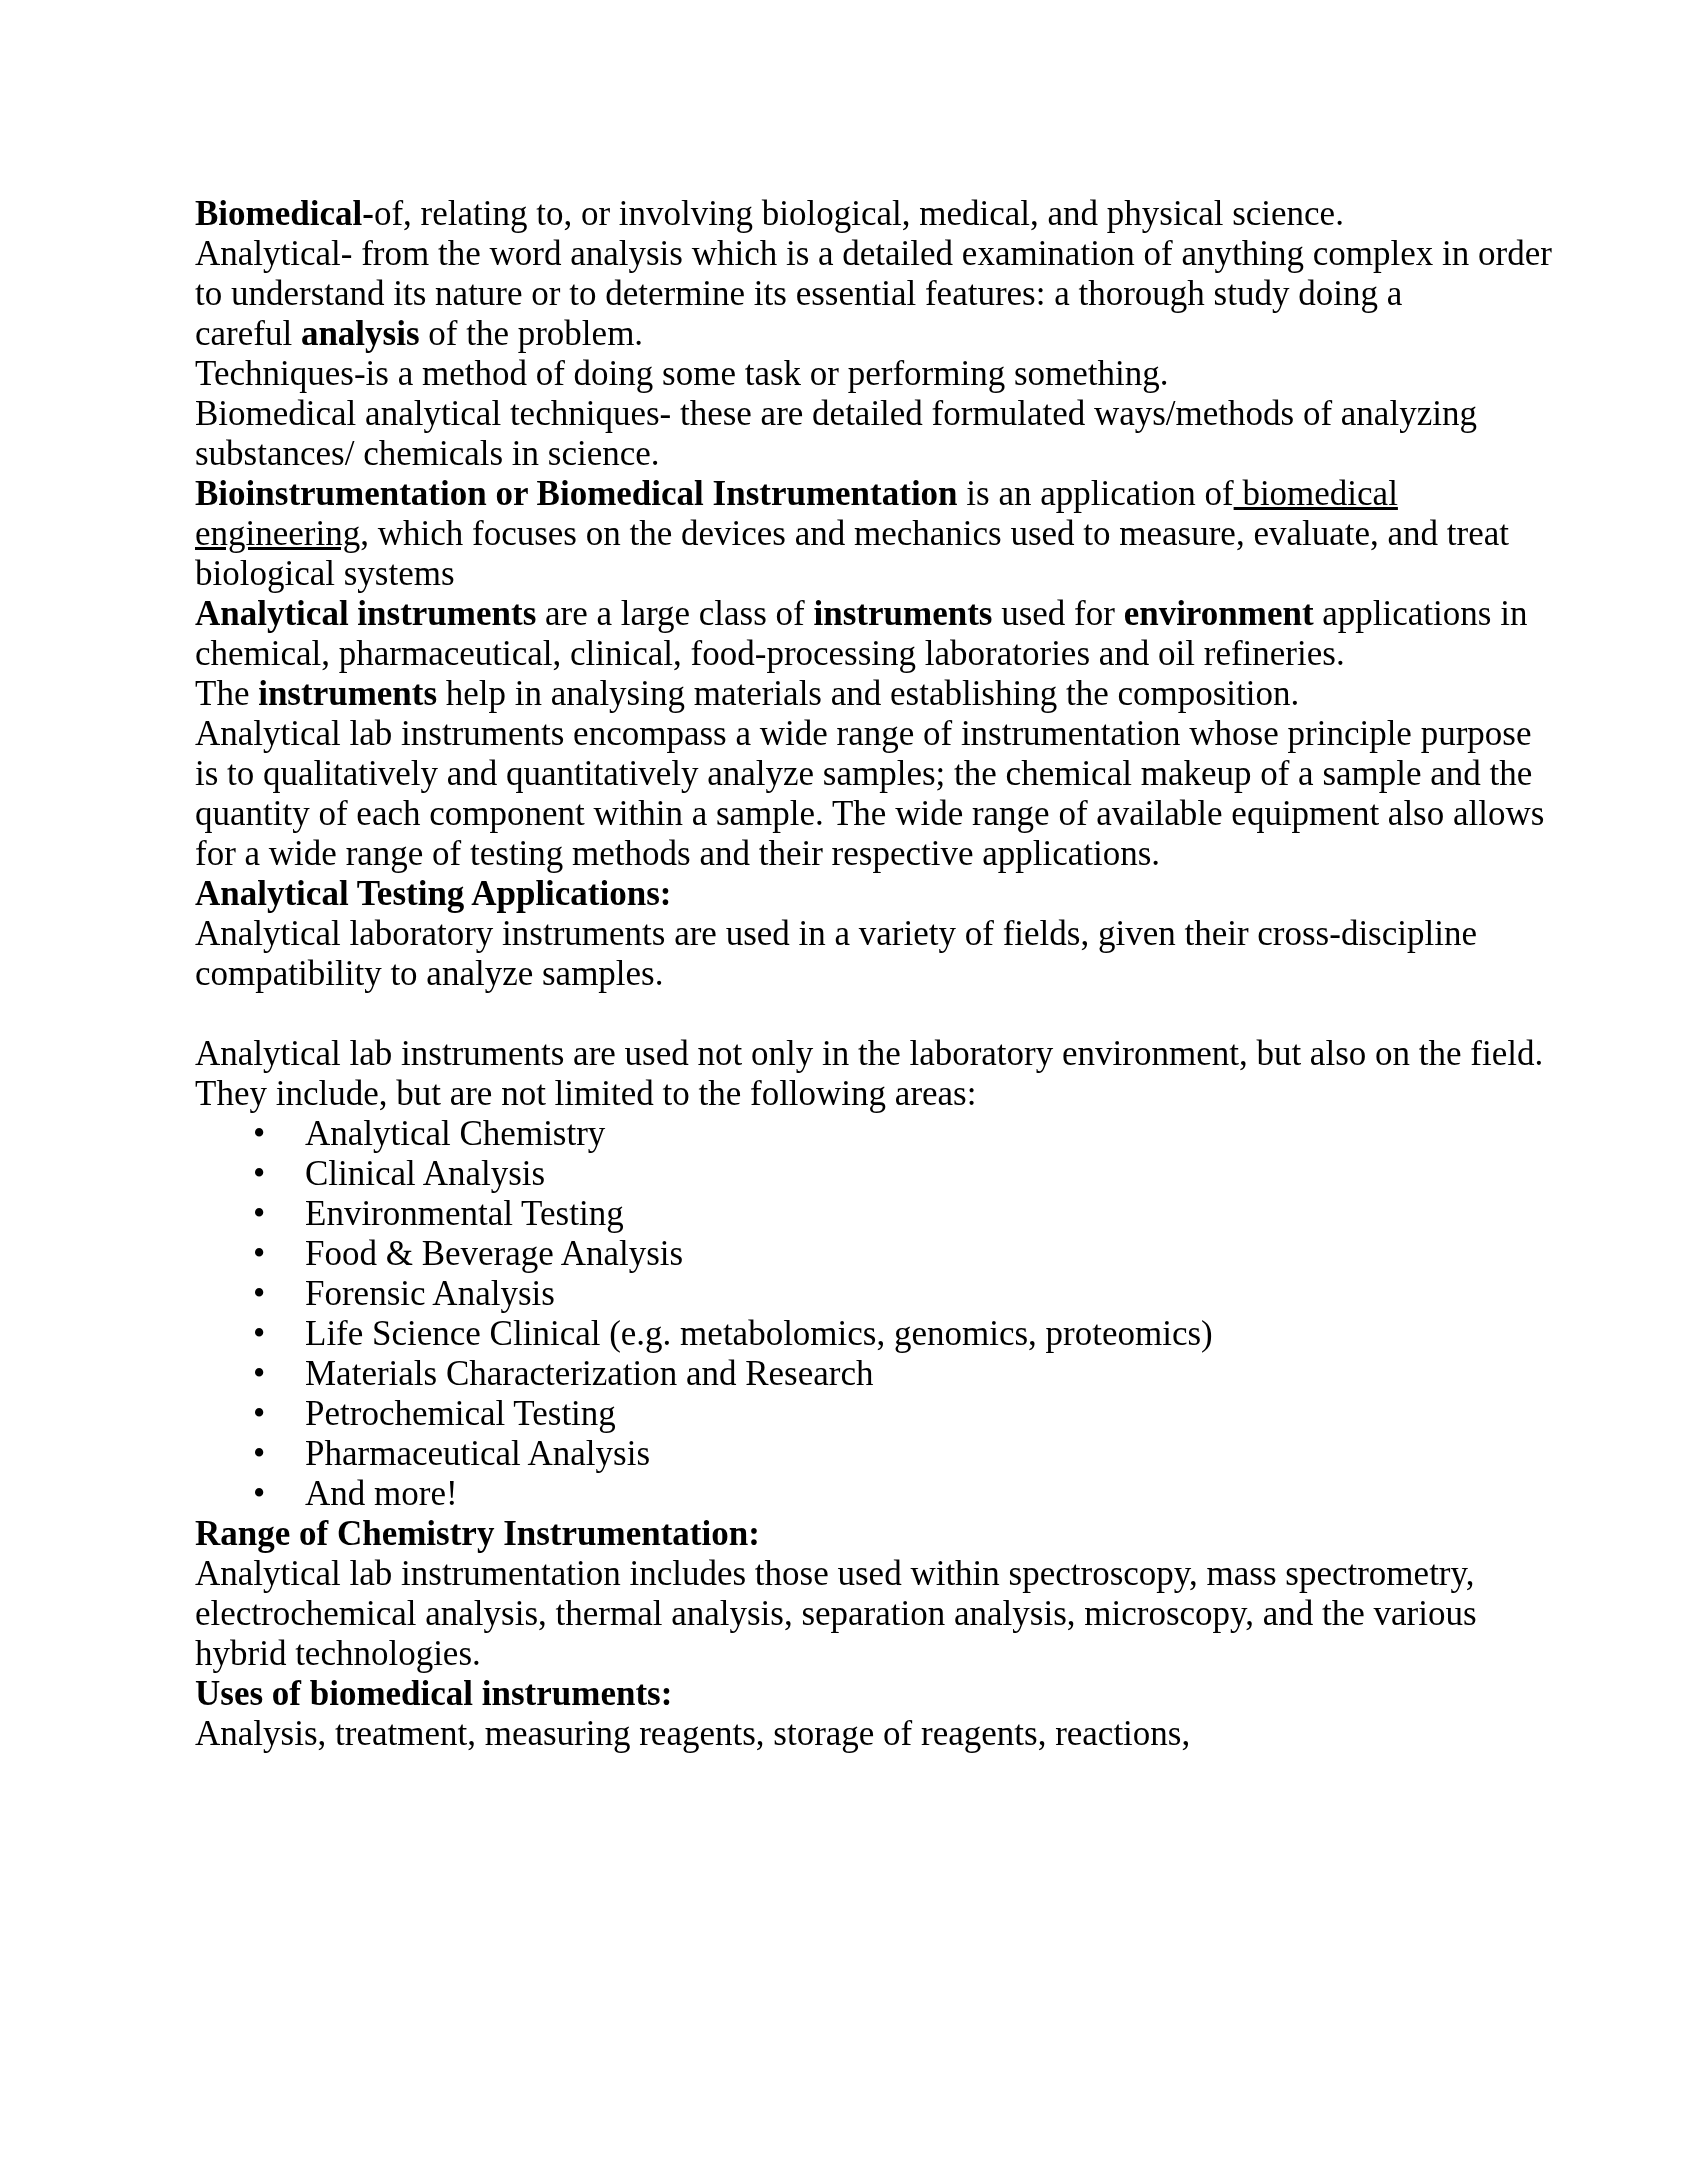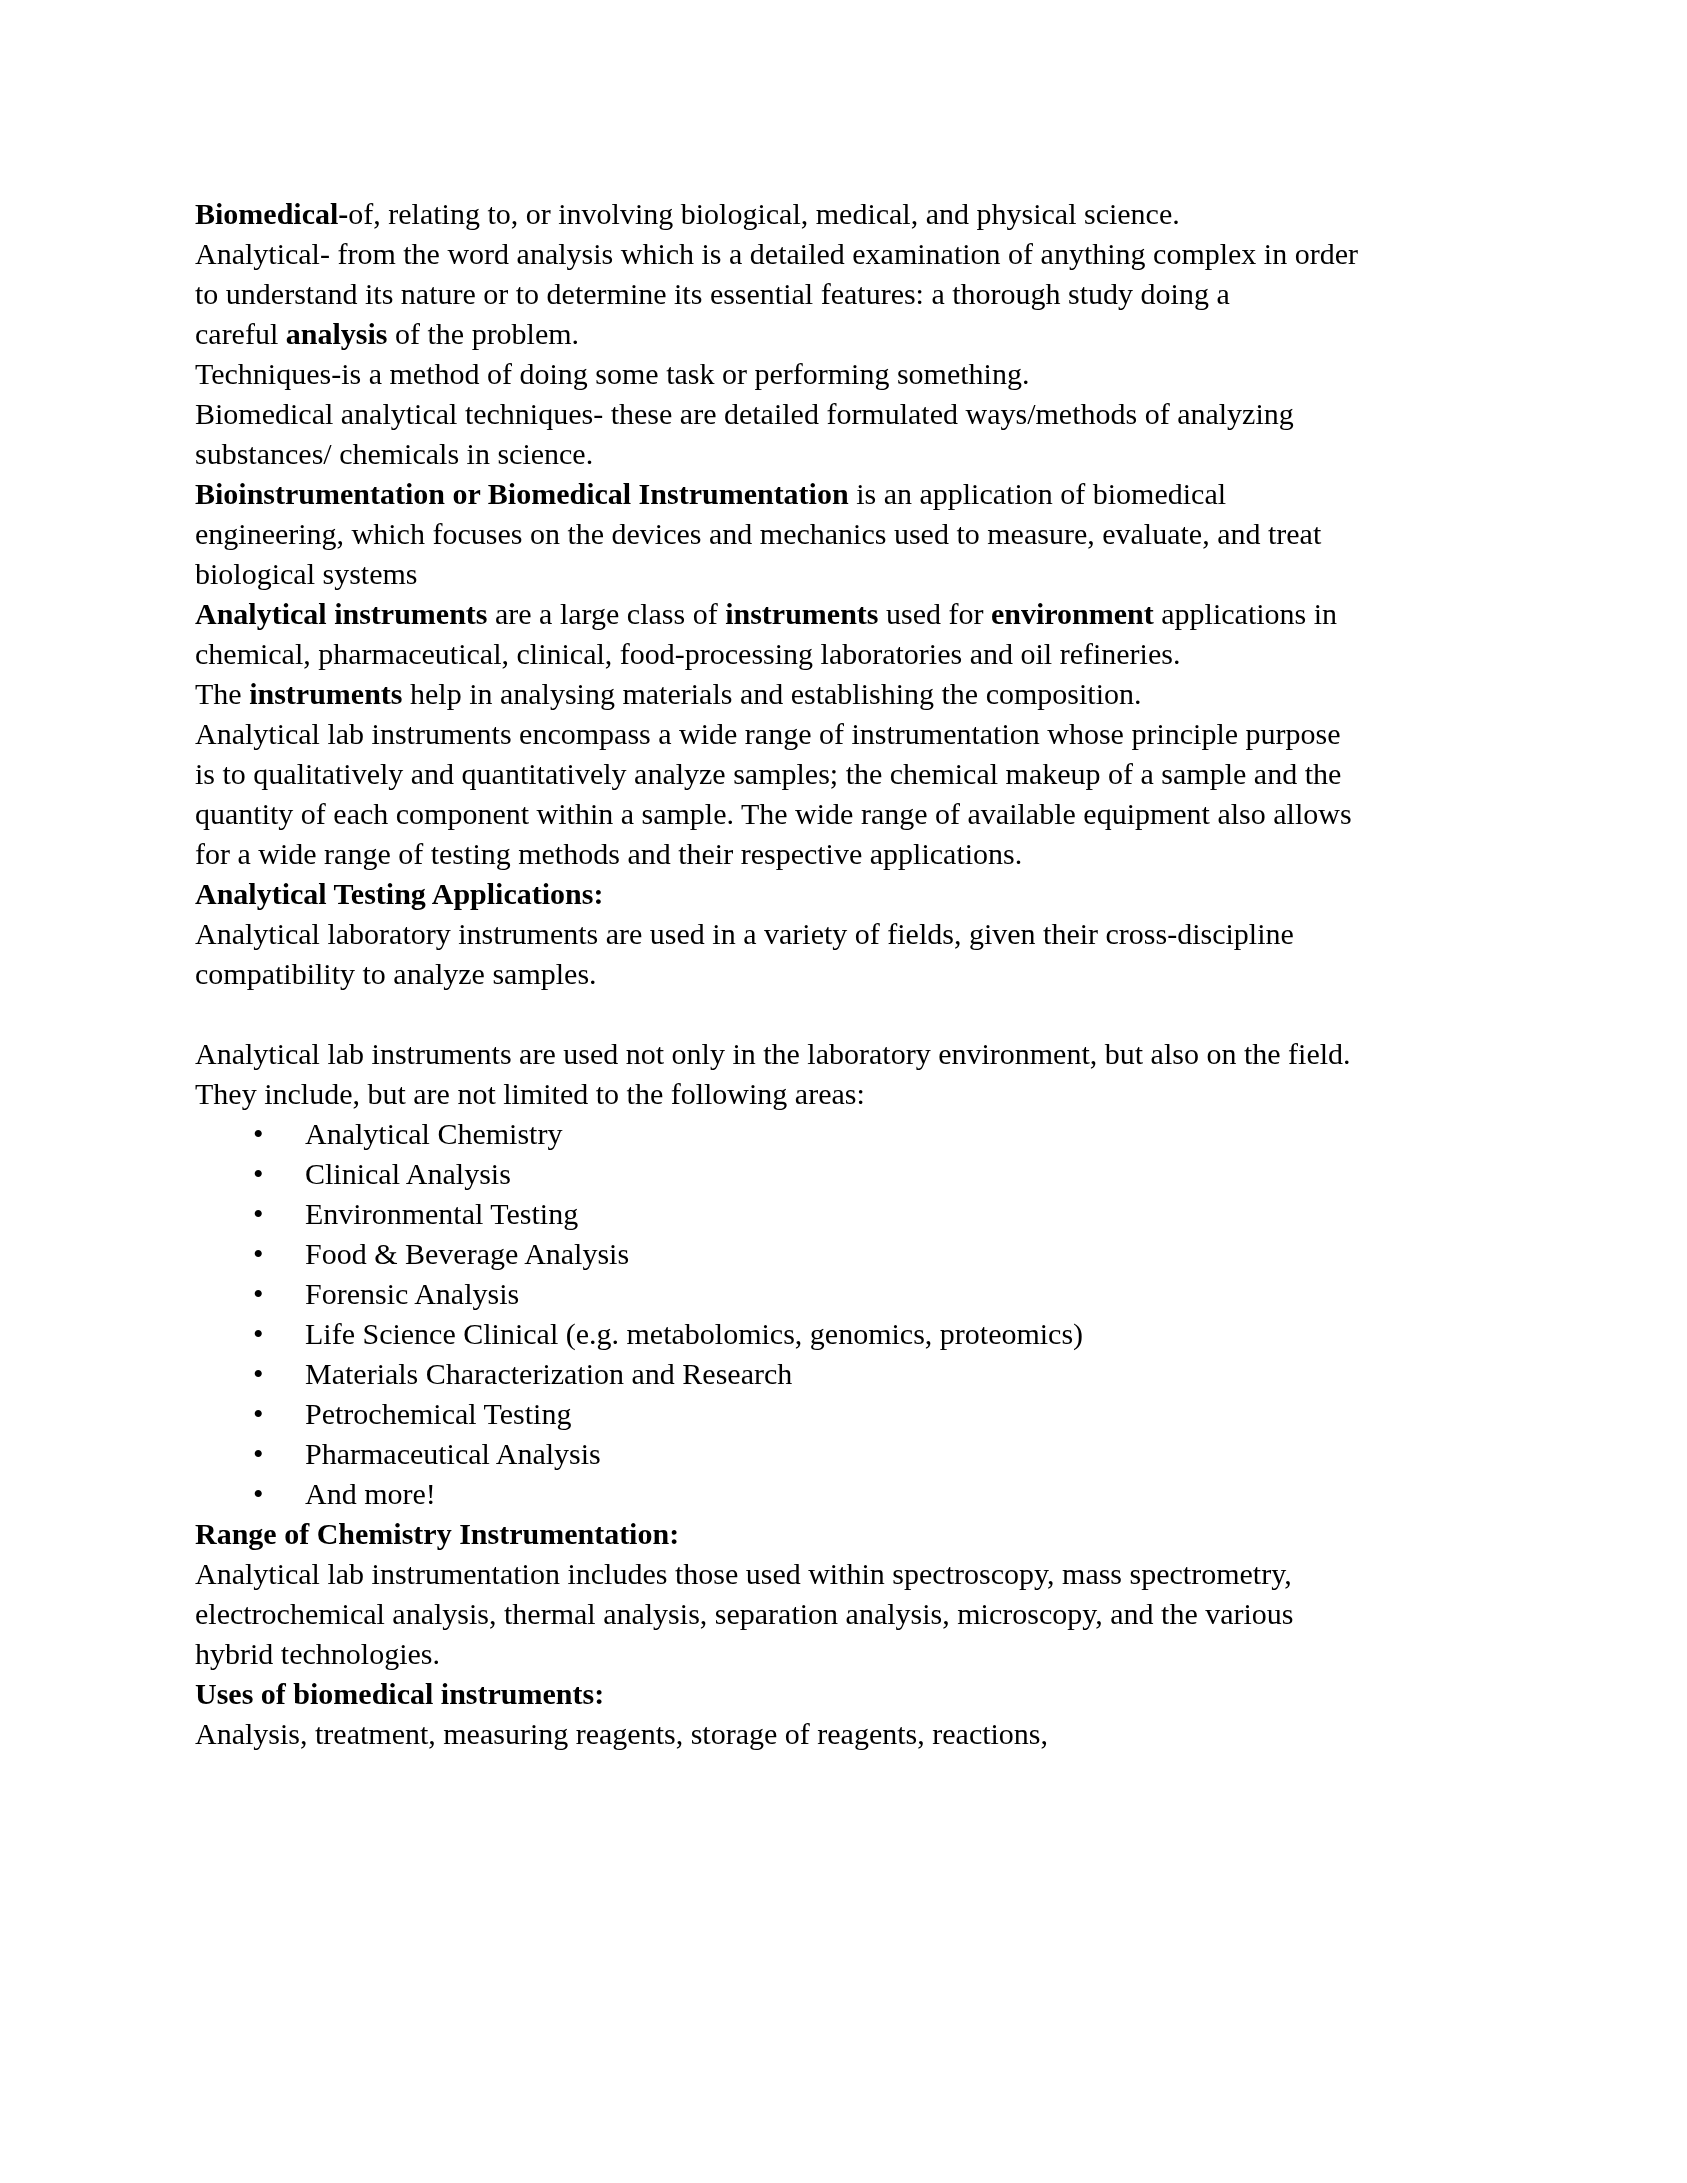--- a/index.html
+++ b/index.html
@@ -8,34 +8,34 @@
     background: #ffffff;
   }
   .page {
     position: relative;
     width: 1687px;
     height: 2183px;
     box-sizing: border-box;
     background: #ffffff;
     color: #000000;
     font-family: "Liberation Serif", "DejaVu Serif", serif;
-    font-size: 30px;
+    font-size: 35px;
     line-height: 40px;
     padding: 194px 85px 0 195px;
     overflow: hidden;
   }
   .line {
     white-space: pre;
     height: 40px;
   }
   .blank {
     height: 40px;
   }
   .b { font-weight: 700; }
-  .u { }
+  .u { text-decoration: underline; }
   .bullet-line { padding-left: 58px; }
   .bullet-marker {
     display: inline-block;
     width: 52px;
   }
 </style>
 </head>
 <body>
 
 <div class="page">

